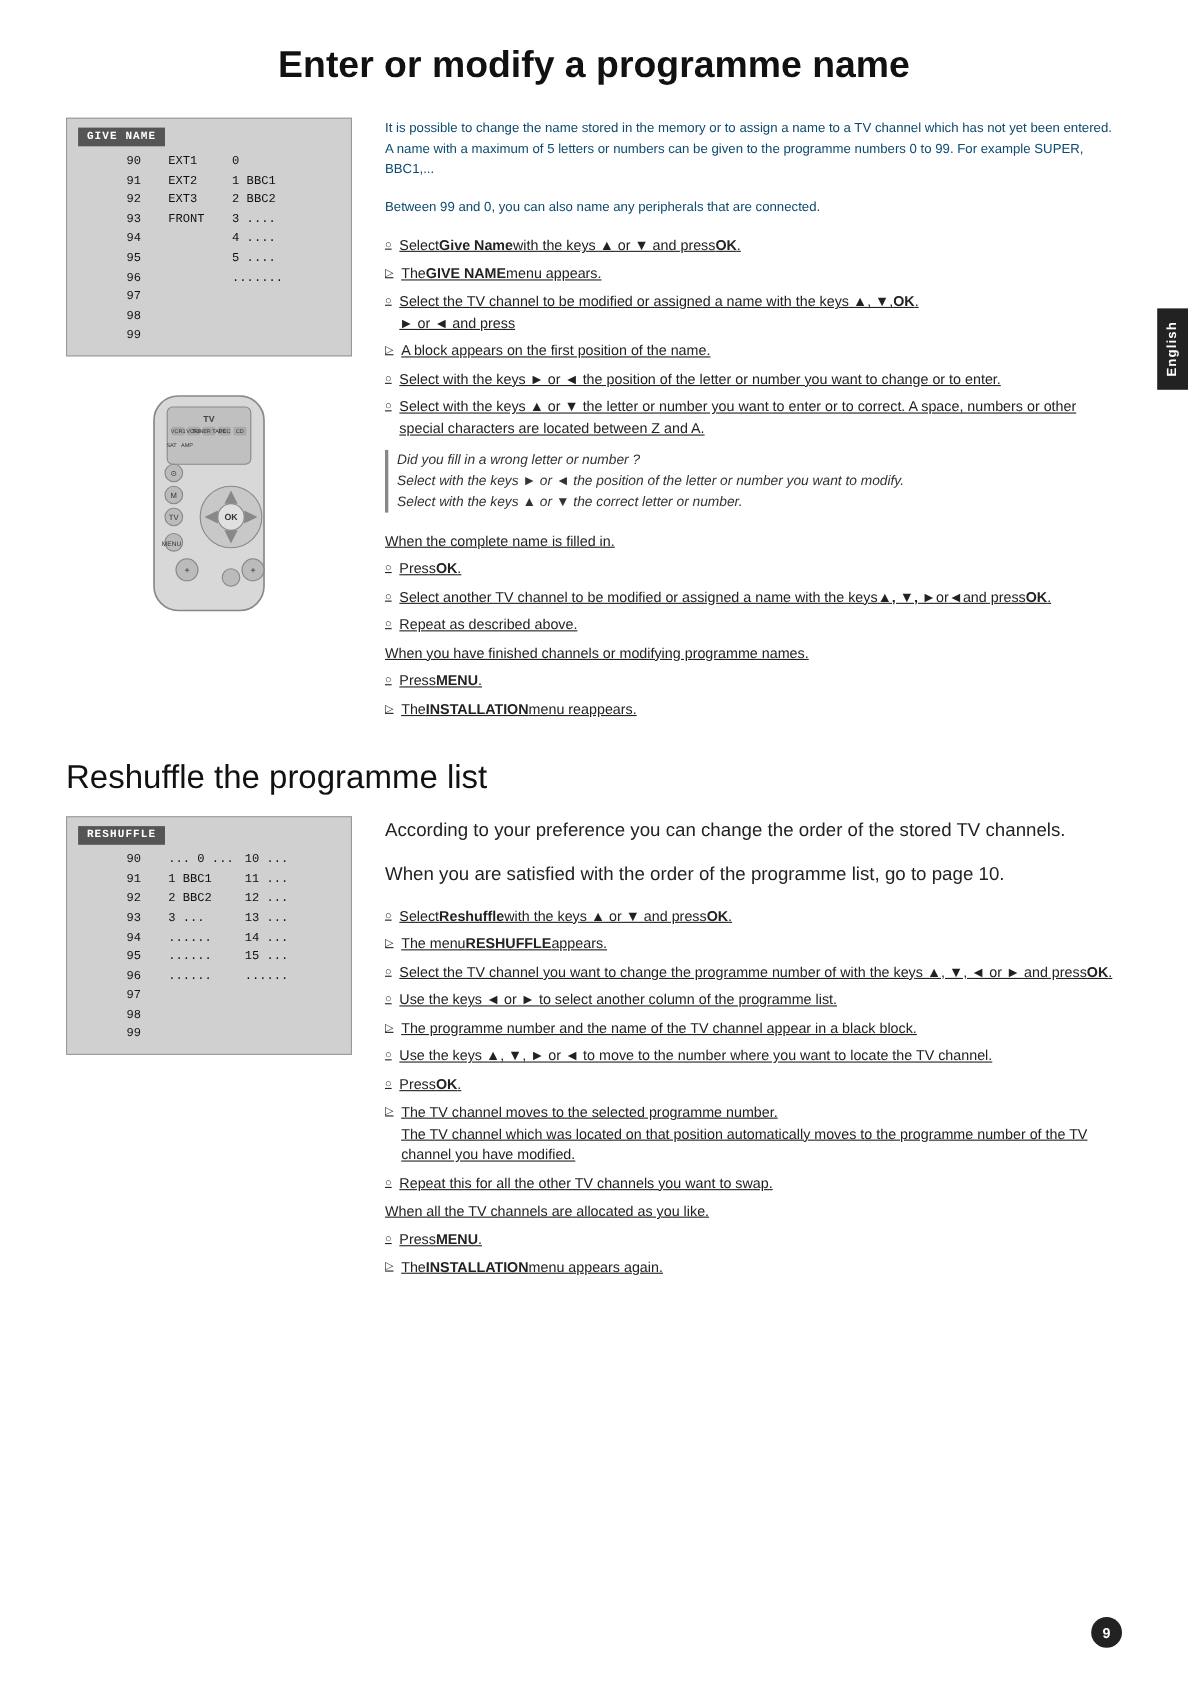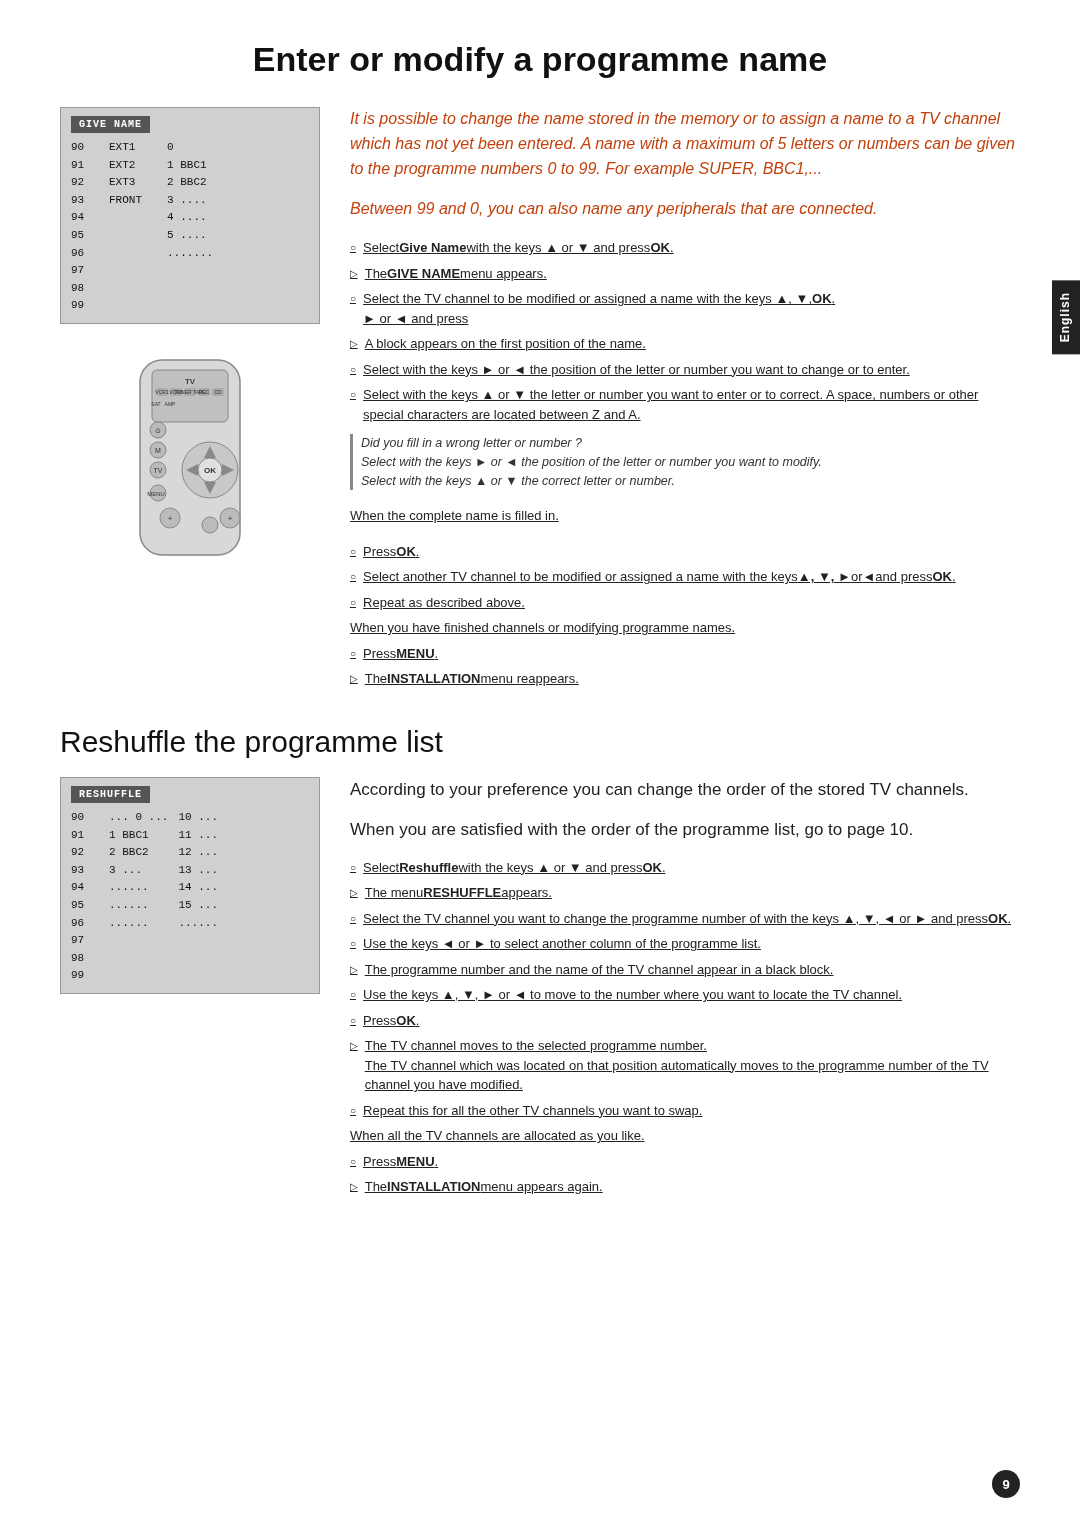--- a/index.html
+++ b/index.html
@@ -75,25 +75,24 @@
       width: 260px;
       flex-shrink: 0;
     }
 
     .right-col {
       flex: 1;
     }
 
     
     .intro-text {
-      font-size: 16px;
+      font-size: 12px;
       line-height: 1.55;
       margin-bottom: 16px;
-      color: #c2410c;
-      font-style: italic;
+      color: #0c4a6e;
     }
 
     
     .bullet-list {
       list-style: none;
       padding: 0;
       margin: 0;
       text-decoration: underline;
     }
 
@@ -144,21 +143,21 @@
       display: inline-block;
     }
 
     .menu-box .menu-row {
       display: flex;
       gap: 10px;
       font-size: 11px;
       line-height: 1.6;
     }
 
-    .menu-box .col1 { min-width: 28px; }
+    .menu-box .col1 { min-width: 28px; margin-left: 44px; }
     .menu-box .col2 { min-width: 48px; }
     .menu-box .col3 { min-width: 30px; }
 
     
     .remote-img {
       width: 240px;
       height: 240px;
       display: flex;
       align-items: center;
       justify-content: center;
@@ -282,21 +281,21 @@
         <li class="bullet-open">Select with the keys ▲ or ▼ the letter or number you want to enter or to correct. A space, numbers or other special characters are located between Z and A.</li>
       </ul>
 
       <div class="did-you-fill">
         <p class="italic">Did you fill in a wrong letter or number ?</p>
         <p class="italic">Select with the keys ► or ◄ the position of the letter or number you want to modify.</p>
         <p class="italic">Select with the keys ▲ or ▼ the correct letter or number.</p>
       </div>
 
       <ul class="bullet-list">
-        <li style="list-style:none;margin-bottom:16px;font-size:13px;">When the complete name is filled in.</li>
+        <li style="list-style:none;margin-bottom:6px;font-size:13px;">When the complete name is filled in.</li>
         <li class="bullet-open">Press <b>OK</b>.</li>
         <li class="bullet-open">Select another TV channel to be modified or assigned a name with the keys<br><b>▲, ▼, ►</b> or <b>◄</b> and press <b>OK</b>.</li>
         <li class="bullet-open">Repeat as described above.</li>
         <li style="list-style:none;margin-bottom:6px;font-size:13px;">When you have finished channels or modifying programme names.</li>
         <li class="bullet-open">Press <b>MENU</b>.</li>
         <li class="bullet-arrow">The <b>INSTALLATION</b> menu reappears.</li>
       </ul>
     </div>
   </div>
 

